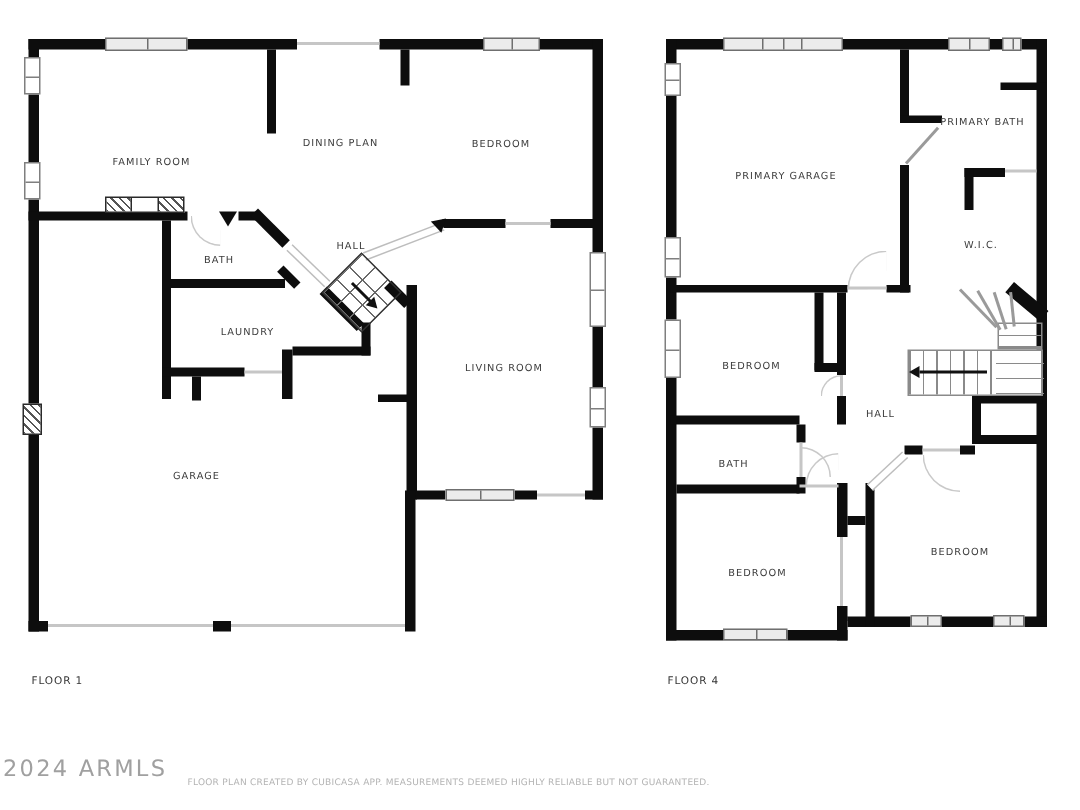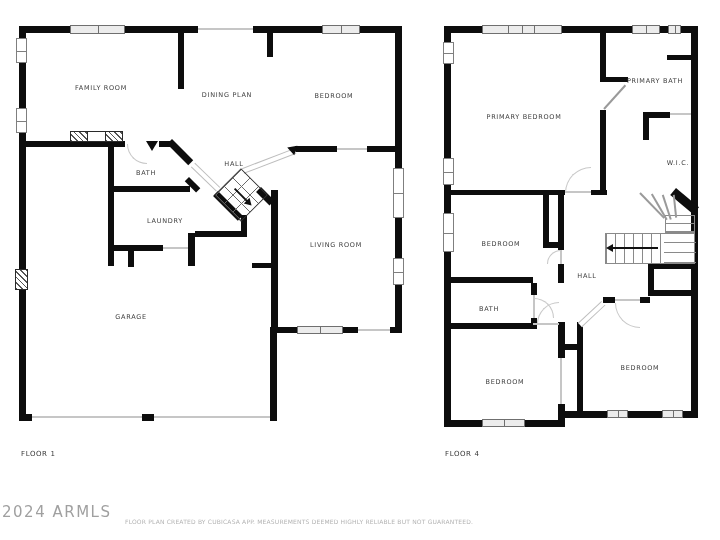--- a/index.html
+++ b/index.html
@@ -100,21 +100,21 @@
   <div class="a" style="left:146px;top:141px;width:0;height:0;border-left:6px solid transparent;border-right:6px solid transparent;border-top:10px solid #0d0d0d;"></div>
   <div class="a" style="left:287px;top:144px;width:0;height:0;border-top:5px solid transparent;border-bottom:5px solid transparent;border-right:9px solid #0d0d0d;transform:rotate(18deg);"></div>
 
   <div class="arc" style="left:127px;top:144px;width:20px;height:20px;border-left:1px solid #c9c9c9;border-bottom:1px solid #c9c9c9;border-radius:0 0 0 100%;"></div>
 
   <div class="stairs1">
     <div class="a" style="left:26px;top:14px;width:0;height:0;border-top:4px solid transparent;border-bottom:4px solid transparent;border-left:7px solid #111;"></div>
     <div class="a" style="left:9px;top:17px;width:18px;height:1.5px;background:#111;"></div>
   </div>
 
-  <span class="lbl" style="left:101px;top:88px;">FAMILY ROOM</span>
+  <span class="lbl" style="left:101px;top:108px;">FAMILY ROOM</span>
   <span class="lbl" style="left:227px;top:95px;">DINING PLAN</span>
   <span class="lbl" style="left:334px;top:96px;">BEDROOM</span>
   <span class="lbl" style="left:146px;top:173px;">BATH</span>
   <span class="lbl" style="left:234px;top:164px;">HALL</span>
   <span class="lbl" style="left:165px;top:221px;">LAUNDRY</span>
   <span class="lbl" style="left:336px;top:245px;">LIVING ROOM</span>
   <span class="lbl" style="left:131px;top:317px;">GARAGE</span>
   <span class="caption" style="left:21px;top:450px;">FLOOR 1</span>
 </div>
 
@@ -189,23 +189,23 @@
   <div class="winh" style="left:482px;top:25px;width:80px;height:9px;background-image:linear-gradient(#6f6f6f,#6f6f6f),linear-gradient(#6f6f6f,#6f6f6f);background-size:1px 100%,1px 100%;background-position:33% 0,66% 0;background-repeat:no-repeat;"></div>
   <div class="winh" style="left:632px;top:25px;width:28px;height:9px;"></div>
   <div class="winh" style="left:668px;top:25px;width:13px;height:9px;"></div>
   <div class="winv" style="left:443px;top:42px;width:11px;height:22px;"></div>
   <div class="winv" style="left:443px;top:158px;width:11px;height:27px;"></div>
   <div class="winv" style="left:443px;top:213px;width:11px;height:39px;"></div>
   <div class="winh" style="left:482px;top:419px;width:43px;height:8px;"></div>
   <div class="winh" style="left:607px;top:410px;width:21px;height:8px;"></div>
   <div class="winh" style="left:662px;top:410px;width:21px;height:8px;"></div>
 
-  <span class="lbl" style="left:524px;top:117px;">PRIMARY BEDROOM</span>
+  <span class="lbl" style="left:524px;top:117px;">PRIMARY GARAGE</span>
   <span class="lbl" style="left:655px;top:81px;">PRIMARY BATH</span>
-  <span class="lbl" style="left:654px;top:163px;margin-left:24px;">W.I.C.</span>
+  <span class="lbl" style="left:654px;top:163px;">W.I.C.</span>
   <span class="lbl" style="left:501px;top:244px;">BEDROOM</span>
   <span class="lbl" style="left:587px;top:276px;">HALL</span>
   <span class="lbl" style="left:489px;top:309px;">BATH</span>
   <span class="lbl" style="left:505px;top:382px;">BEDROOM</span>
   <span class="lbl" style="left:640px;top:368px;">BEDROOM</span>
   <span class="caption" style="left:445px;top:450px;">FLOOR 4</span>
 </div>
 
 <span class="wm">2024 ARMLS</span>
 <span class="disc">FLOOR PLAN CREATED BY CUBICASA APP. MEASUREMENTS DEEMED HIGHLY RELIABLE BUT NOT GUARANTEED.</span>

